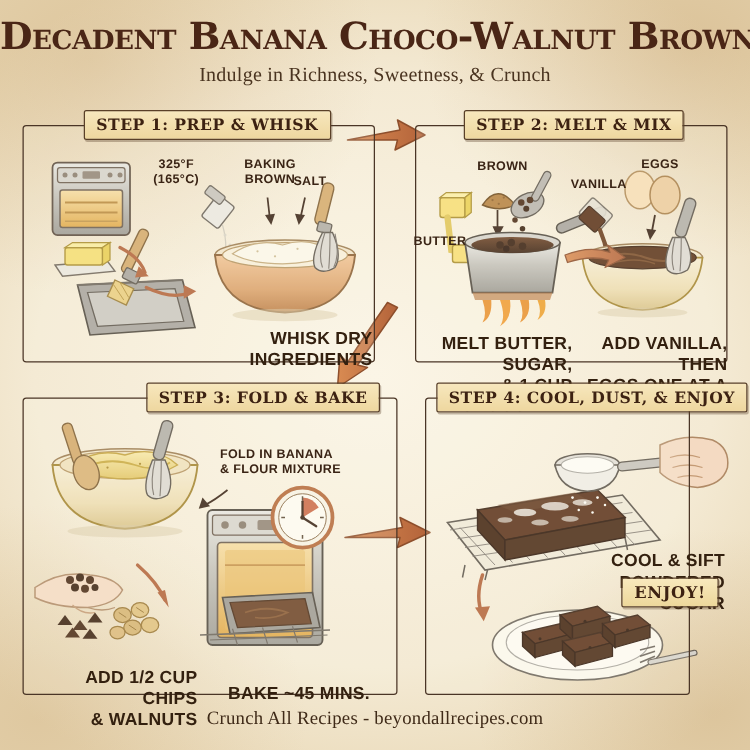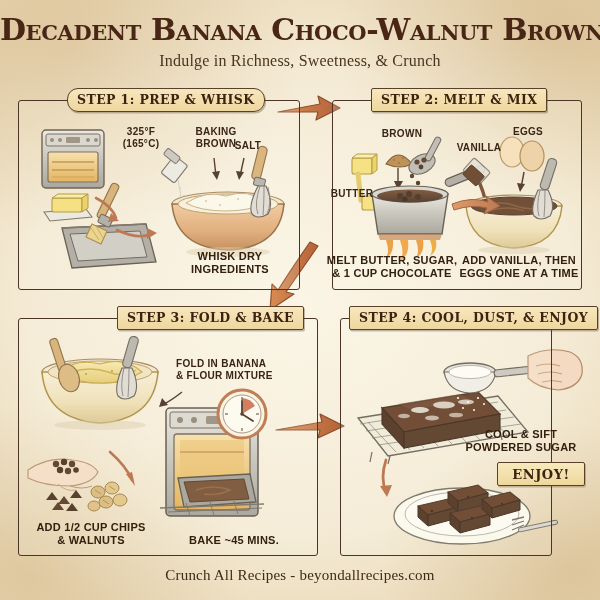--- a/index.html
+++ b/index.html
@@ -71,65 +71,66 @@
     padding: 3px 9px 4px;
     font-family: "DejaVu Serif", serif;
     font-weight: bold;
     font-size: 12.5px;
     color: #3d2212;
     letter-spacing: 0.4px;
     white-space: nowrap;
     box-shadow: 1px 1.5px 0 rgba(90,64,40,0.35);
     font-variant: small-caps;
   }
-  #panel-1 .step-header { left: 48px; border-radius: 11px; }
+  #panel-1 .step-header { left: 48px; }
   #panel-2 .step-header { left: 38px; text-align: right; }
   #panel-3 .step-header { left: 98px; }
   #panel-4 .step-header { left: 8px; }
 
   
   .lbl {
     position: absolute;
     font-family: "Liberation Sans", sans-serif;
     font-weight: bold;
     font-size: 10px;
     color: #3a2415;
     letter-spacing: 0.3px;
     line-height: 1.18;
     text-align: center;
     white-space: pre-line;
   }
   .cap {
     position: absolute;
     font-family: "Liberation Sans", sans-serif;
     font-weight: bold;
-    font-size: 11px;
+    font-size: 14px;
     color: #33200f;
     letter-spacing: 0.25px;
     line-height: 1.2;
-    text-align: center;
+    text-align: right;
     white-space: pre-line;
+    margin-top: 12px;
   }
 
   
   .footer {
     position: absolute;
     bottom: 16px; left: 0; width: 600px;
     text-align: center;
     font-family: "Liberation Serif", serif;
     font-size: 15px;
     color: #3f2a18;
     letter-spacing: 0.2px;
   }
 
   
   .enjoy-ribbon {
     position: absolute;
     left: 497px; top: 462px;
-    width: 88px; height: 24px;
+    width: 78px; height: 24px;
     background: linear-gradient(180deg,#f8e9bd,#edd79b);
     border: 1.5px solid #5a4028;
     border-radius: 2px;
     display: flex; align-items: center; justify-content: center;
     font-family: "DejaVu Serif", serif;
     font-weight: bold;
     font-size: 13px;
     color: #3d2212;
     letter-spacing: 0.5px;
     box-shadow: 1px 1.5px 0 rgba(90,64,40,0.3);

